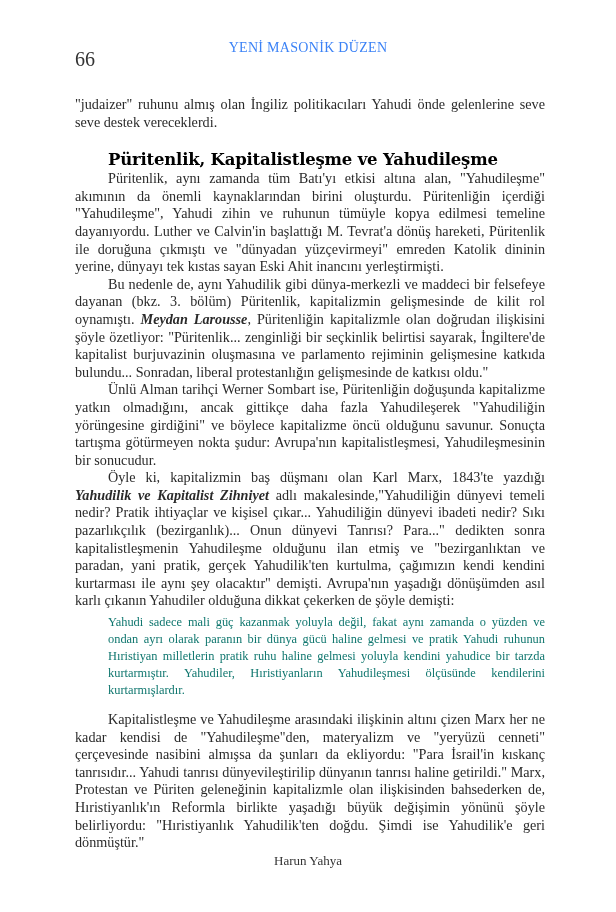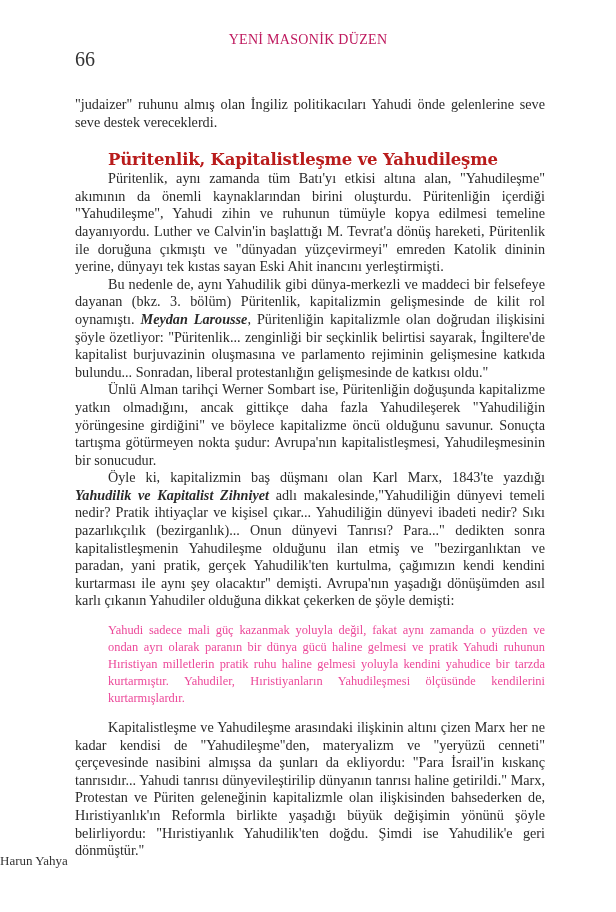--- a/index.html
+++ b/index.html
@@ -1,33 +1,33 @@
 <!DOCTYPE html>
 <html><head>
   <meta charset="utf-8">
   <style>
     html, body { margin: 0; padding: 0; }
     body {
       width: 616px; height: 912px; background: #ffffff; position: relative; overflow: hidden;
       font-family: "Liberation Serif", "DejaVu Serif", serif; color: #2a2a2a;
     }
     .page-number { position: absolute; left: 75px; top: 48px; font-size: 20px; color: #333; }
-    .running-head { position: absolute; left: 0; width: 616px; top: 32px; text-align: center; font-size: 14px; letter-spacing: 0.3px; color: #be185d; }
+    .running-head { position: absolute; left: 0; width: 616px; top: 40px; text-align: center; font-size: 14px; letter-spacing: 0.3px; color: #3b82f6; }
     .body { position: absolute; left: 75px; top: 96px; width: 470px; font-size: 14.2px; line-height: 17.6px; text-align: justify; }
     .body p { margin: 0; }
     .indent { text-indent: 33px; }
     h2.section-heading {
       margin: 19px 0 0 33px; font-size: 16.5px; line-height: 20px; font-weight: bold;
-      font-family: "DejaVu Serif", "Liberation Serif", serif; color: #b91c1c; letter-spacing: -0.2px;
+      font-family: "DejaVu Serif", "Liberation Serif", serif; color: #000000; letter-spacing: -0.2px;
     }
     em { font-style: italic; font-weight: bold; }
     blockquote.quote {
-      margin: 12px 0 12px 33px; font-size: 12.4px; line-height: 17px; text-align: justify; color: #ec4899;
+      margin: 4px 0 12px 33px; font-size: 12.4px; line-height: 17px; text-align: justify; color: #0f766e;
     }
-    .footer { position: absolute; left: 0; width: 616px; top: 853px; text-align: left; font-size: 13px; color: #333; }
+    .footer { position: absolute; left: 0; width: 616px; top: 853px; text-align: center; font-size: 13px; color: #333; }
   </style>
 </head>
 <body>
 
 <div class="page-number">66</div>
 <div class="running-head">YENİ MASONİK DÜZEN</div>
 
 <div class="body">
   <p>"judaizer" ruhunu almış olan İngiliz politikacıları Yahudi önde gelenlerine seve seve destek vereceklerdi.</p>
 

